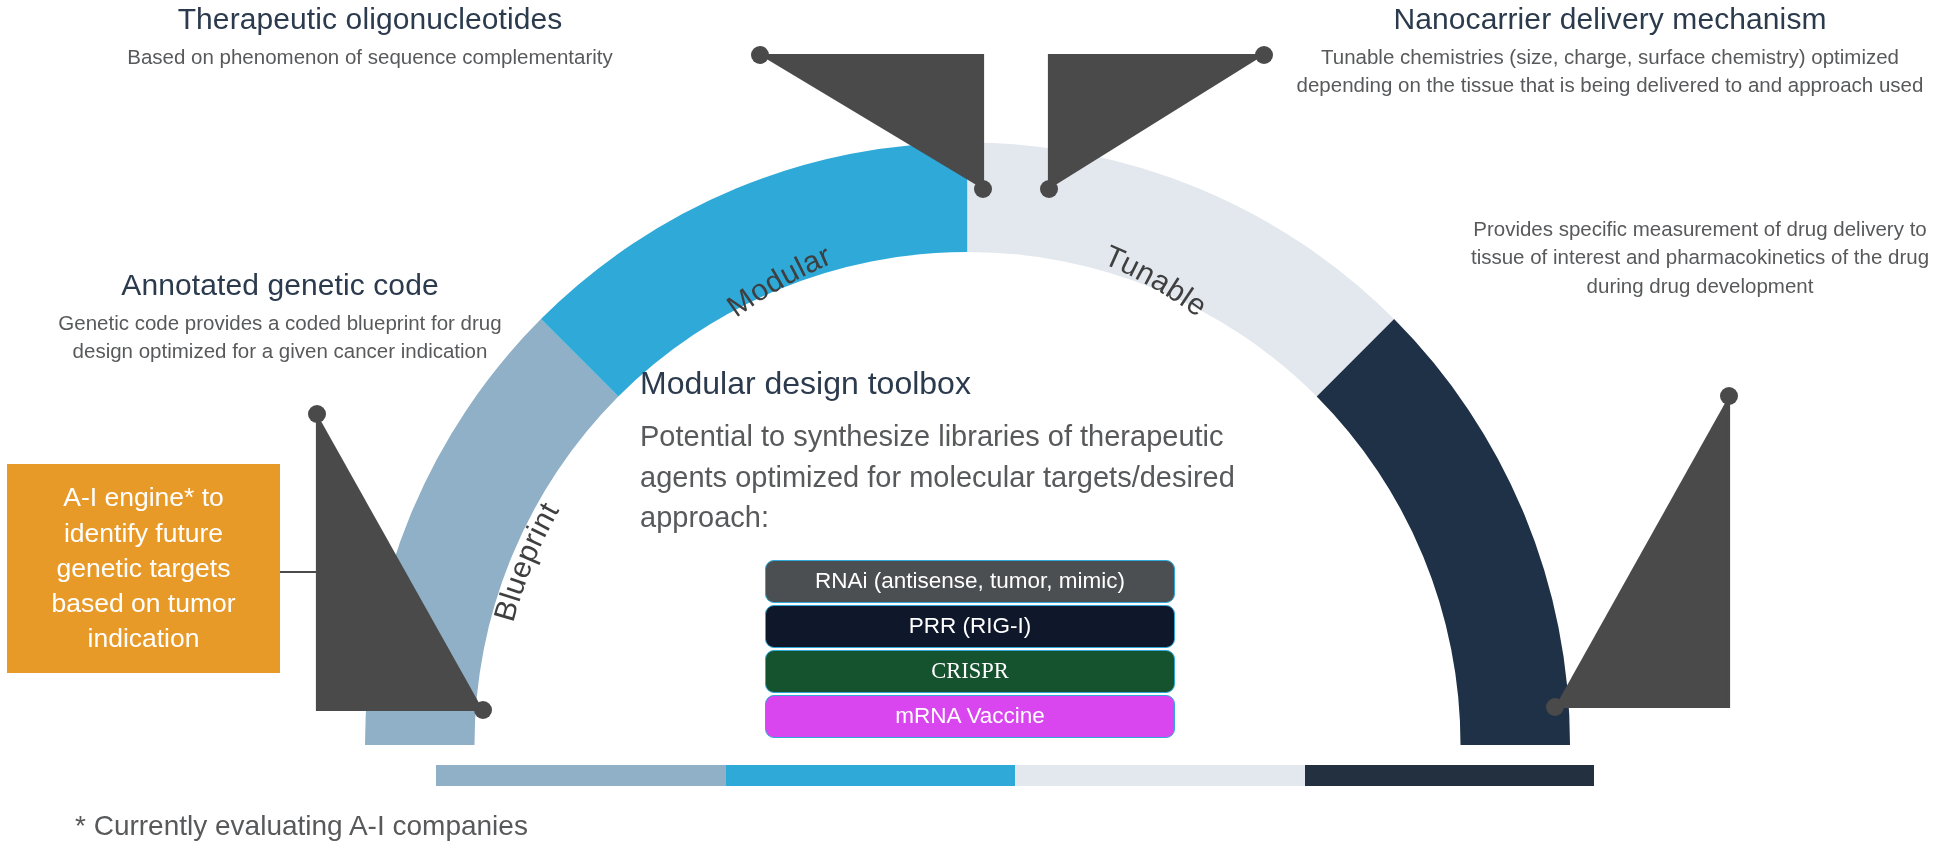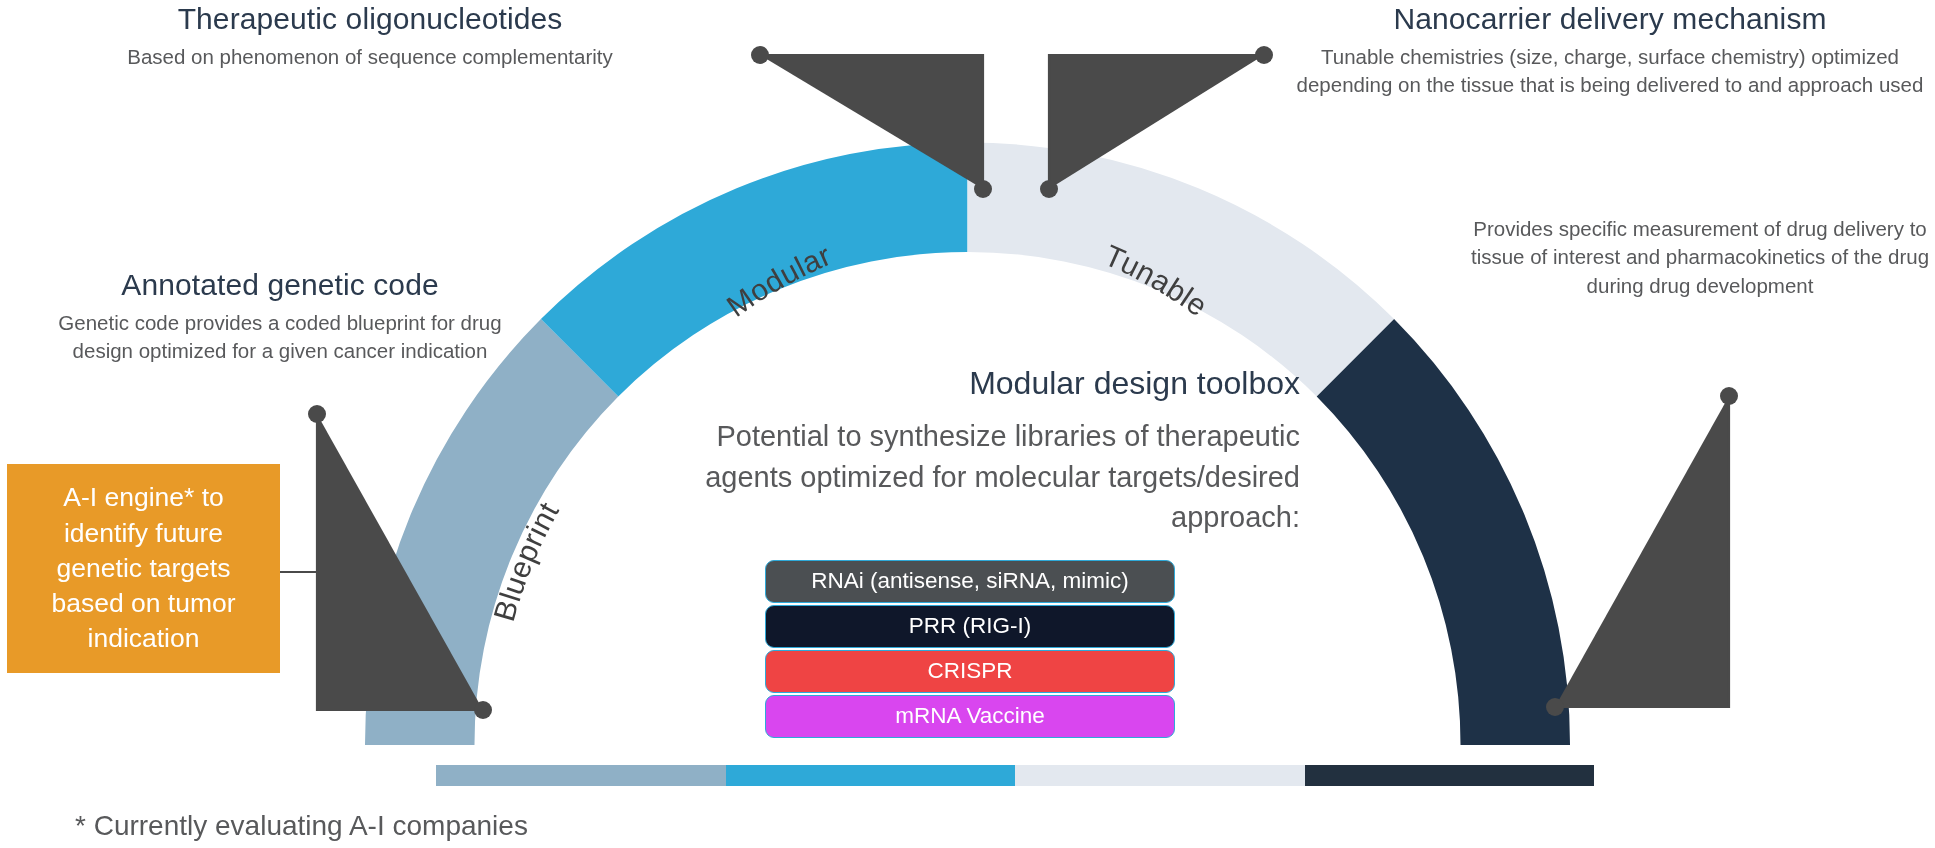--- a/index.html
+++ b/index.html
@@ -50,21 +50,21 @@
     line-height:1.33;
     padding:0 20px;
     box-sizing:border-box;
   }
 
   
   #center-block{
     position:absolute;
     left:640px;top:365px;
     width:660px;
-    text-align:right;
+    text-align:left;
   }
   #center-title{
     font-size:32px;
     color:#2b3a4d;
     margin:0 0 14px 0;
     font-weight:400;
   }
   #center-sub{
     font-size:29px;
     color:#58595b;
@@ -211,23 +211,23 @@
   </div>
 
   <div id="orange-box" style="background: rgb(232, 154, 40);">
     <span>A-I engine* to identify future genetic targets based on tumor indication</span>
   </div>
 
   <div id="center-block">
     <p id="center-title">Modular design toolbox</p>
     <p id="center-sub">Potential to synthesize libraries of therapeutic agents optimized for molecular targets/desired approach:</p>
     <div class="pill-stack">
-      <div class="pill" style="background: rgb(75, 79, 82); border-color: rgb(46, 169, 216);">RNAi (antisense, siRNA, mimic)</div>
+      <div class="pill" style="background: rgb(75, 79, 82); border-color: rgb(46, 169, 216);">RNAi (antisense, tumor, mimic)</div>
       <div class="pill" style="background: #0f172a; border-color: rgb(46, 169, 216);">PRR (RIG-I)</div>
-      <div class="pill" style="background: #ef4444; border-color: rgb(46, 169, 216);">CRISPR</div>
+      <div class="pill" style="background: #14532d; border-color: rgb(46, 169, 216); font-family: Liberation Serif, serif;">CRISPR</div>
       <div class="pill" style="background: #d946ef; border-color: rgb(46, 169, 216);">mRNA Vaccine</div>
     </div>
   </div>
 
   <div id="legend-bar">
     <div class="seg" style="background: rgb(143, 176, 198);"></div>
     <div class="seg" style="background: rgb(46, 169, 216);"></div>
     <div class="seg" style="background: rgb(227, 232, 239);"></div>
     <div class="seg" style="background: rgb(34, 48, 63);"></div>
   </div>

